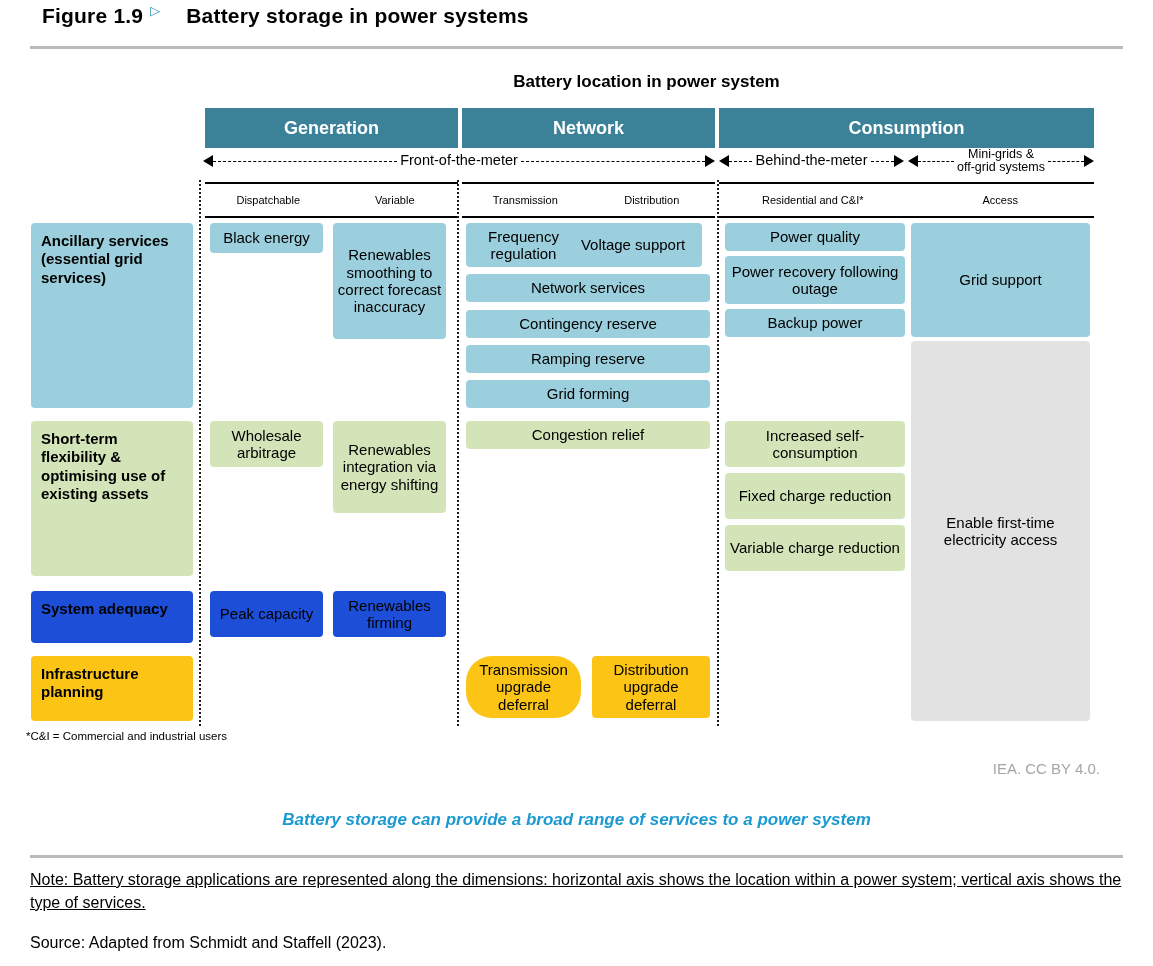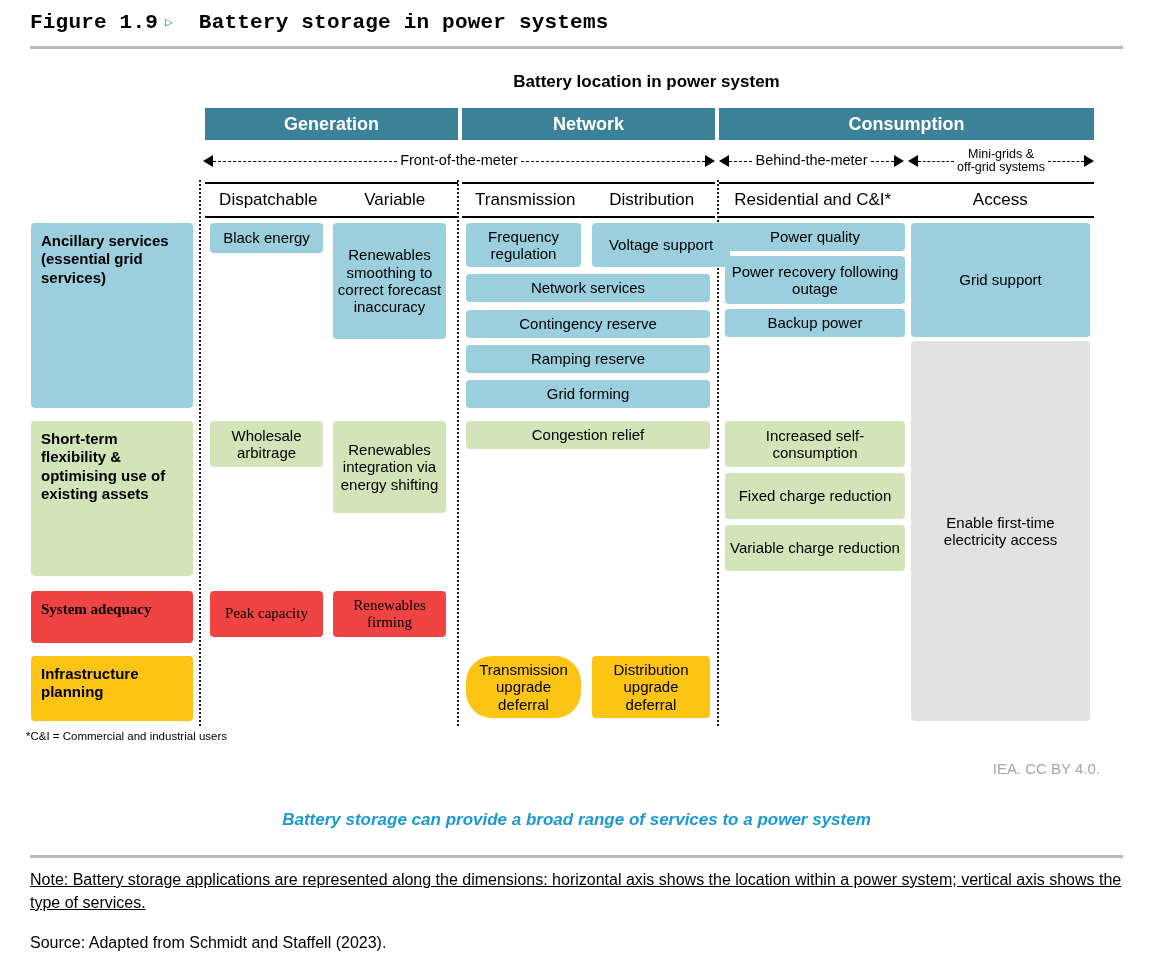--- a/index.html
+++ b/index.html
@@ -7,22 +7,22 @@
     width:1153px;height:966px;background:#ffffff;
     font-family:"Liberation Sans", sans-serif;
     color:#000;
     position:relative;
     overflow:hidden;
   }
   .page{position:relative;width:1153px;height:966px;}
 
   
   .fig-title-row{
-    position:absolute;left:30px;top:4px;width:1093px;height:36px;
-    display:flex;align-items:center;font-family:Liberation Mono, monospace;
+    position:absolute;left:42px;top:4px;width:1093px;height:36px;
+    display:flex;
   }
   .fig-label{
     font-size:21px;font-weight:bold;letter-spacing:.2px;
   }
   .fig-tri{
     margin:0 26px 0 7px;color:#2a8fae;font-size:13px;line-height:1;
   }
   .fig-name{font-size:21px;font-weight:bold;letter-spacing:.2px;}
   .title-rule{
     position:absolute;left:30px;top:46px;width:1093px;height:3px;background:#b9b9b9;
@@ -31,21 +31,21 @@
   
   .chart{position:absolute;left:0;top:0;width:1153px;height:966px;}
 
   .chart-heading{
     position:absolute;left:199px;top:72px;width:895px;
     text-align:center;font-size:17px;font-weight:bold;
   }
 
   
   .band{
-    position:absolute;top:108px;height:32px;background:#3b8298;
+    position:absolute;top:108px;height:40px;background:#3b8298;
     color:#fff;font-size:18px;font-weight:bold;
     display:flex;align-items:center;justify-content:center;
   }
   .band.gen{left:205px;width:253px;}
   .band.net{left:462px;width:253px;}
   .band.con{left:719px;width:375px;}
 
   
   .arrowrow{position:absolute;top:148px;height:26px;display:flex;align-items:center;}
   .arrowrow .aline{
@@ -63,21 +63,21 @@
   .arrowrow.bhtm{left:719px;width:185px;}
   .arrowrow.mini{left:908px;width:186px;}
 
   
   .subhead{
     position:absolute;top:182px;height:32px;
     border-top:2.5px solid #000;border-bottom:2.5px solid #000;
     display:flex;align-items:center;
   }
   .subhead .sh{
-    flex:1 1 0;text-align:center;font-size:17px;white-space:nowrap;
+    flex:1 1 0;text-align:center;font-size:11px;white-space:nowrap;
   }
   .subhead.gen{left:205px;width:253px;}
   .subhead.net{left:462px;width:253px;}
   .subhead.con{left:719px;width:375px;}
 
   
   .vdiv{position:absolute;width:0;border-left:2.5px dotted #1a1a1a;}
   .vdiv.d1{left:199px;top:180px;height:546px;}
   .vdiv.d2{left:457px;top:180px;height:546px;}
   .vdiv.d3{left:717px;top:180px;height:546px;}
@@ -88,21 +88,21 @@
     display:flex;align-items:center;justify-content:center;
     text-align:center;font-size:15px;line-height:1.16;
     padding:2px 4px;box-sizing:border-box;
   }
   .cell.rowlabel{
     font-weight:bold;justify-content:flex-start;align-items:flex-start;
     text-align:left;padding:9px 10px;line-height:1.22;font-size:15px;
   }
   .c-blue{background:#9bcfdd;}
   .c-green{background:#d4e4b9;}
-  .c-purple{background:#ef4444;font-family:Liberation Serif, serif;}
+  .c-purple{background:#1d4ed8;}
   .c-yellow{background:#fcc414;}
   .c-grey{background:#e2e2e2;}
 
   
   .footnote{
     position:absolute;left:26px;top:730px;font-size:11.5px;
   }
   .iea{
     position:absolute;left:0;top:760px;width:1100px;text-align:right;
     font-size:15px;color:#a6a6a6;
@@ -186,21 +186,21 @@
 
     <div class="cell rowlabel c-blue" style="left:31px;top:223px;width:162px;height:185px;">Ancillary services (essential grid services)</div>
     <div class="cell rowlabel c-green" style="left:31px;top:421px;width:162px;height:155px;">Short-term flexibility &amp; optimising use of existing assets</div>
     <div class="cell rowlabel c-purple" style="left:31px;top:591px;width:162px;height:52px;">System adequacy</div>
     <div class="cell rowlabel c-yellow" style="left:31px;top:656px;width:162px;height:65px;">Infrastructure planning</div>
 
     <div class="cell c-blue" style="left:210px;top:223px;width:113px;height:30px;">Black energy</div>
     <div class="cell c-blue" style="left:333px;top:223px;width:113px;height:116px;">Renewables smoothing to correct forecast inaccuracy</div>
 
     <div class="cell c-blue" style="left:466px;top:223px;width:115px;height:44px;">Frequency regulation</div>
-    <div class="cell c-blue" style="left:592px;top:223px;width:138px;height:44px;">Voltage support</div>
+    <div class="cell c-blue" style="left:564px;top:223px;width:138px;height:44px;">Voltage support</div>
     <div class="cell c-blue" style="left:466px;top:274px;width:244px;height:28px;">Network services</div>
     <div class="cell c-blue" style="left:466px;top:310px;width:244px;height:28px;">Contingency reserve</div>
     <div class="cell c-blue" style="left:466px;top:345px;width:244px;height:28px;">Ramping reserve</div>
     <div class="cell c-blue" style="left:466px;top:380px;width:244px;height:28px;">Grid forming</div>
 
     <div class="cell c-blue" style="left:725px;top:223px;width:180px;height:28px;">Power quality</div>
     <div class="cell c-blue" style="left:725px;top:256px;width:180px;height:48px;">Power recovery following outage</div>
     <div class="cell c-blue" style="left:725px;top:309px;width:180px;height:28px;">Backup power</div>
 
     <div class="cell c-blue" style="left:911px;top:223px;width:179px;height:114px;">Grid support</div>

